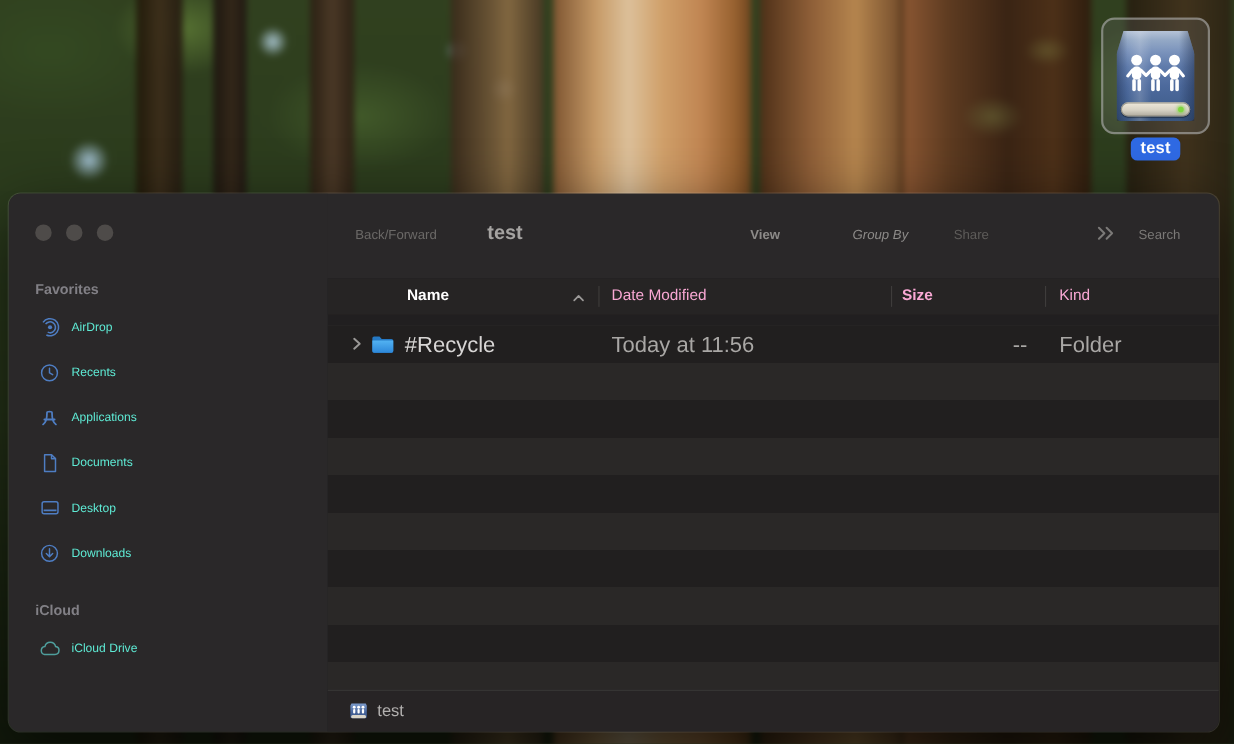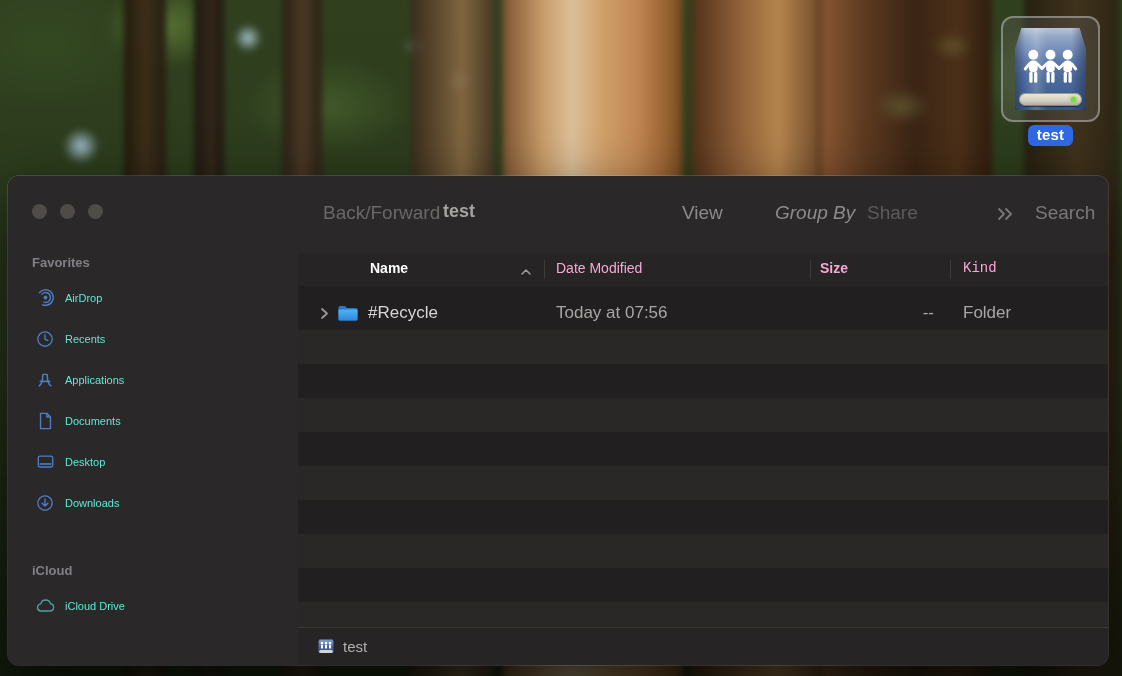--- a/index.html
+++ b/index.html
@@ -60,60 +60,60 @@
   .volume-label { display:inline-block; padding:1px 9px 3px; border-radius:6px; background:#2f6ae4;
     color:#fff; font-size:15px; font-weight:bold; letter-spacing:.2px; }
 
   
   .window { position:absolute; left:8px; top:176px; width:1100px; height:489px;
     border-radius:11px; background:#2a2829; overflow:hidden;
     box-shadow:0 0 0 1px rgba(255,255,255,.13), 0 22px 60px rgba(0,0,0,.65); }
 
   
   .toolbar { position:absolute; left:0; top:0; width:100%; height:77px; }
-  .tb-item { position:absolute; top:27px; font-size:19px; line-height:20px; white-space:nowrap; }
+  .tb-item { position:absolute; top:27px; font-size:12px; line-height:20px; white-space:nowrap; }
   .tb-backforward { left:315px; color:#6b6967; }
   .tb-title { left:435px; top:25px; font-size:18px; font-weight:700; color:#a5a3a1; }
-  .tb-view { left:674px; color:#8d8b89; }
+  .tb-view { left:674px; color:#8d8b89;font-weight:bold; }
   .tb-groupby { left:767px; color:#8d8b89;font-style:italic; }
   .tb-share { left:859px; color:#5e5c5a; }
   .tb-chevrons { left:988px; top:29px; color:#7b7977; }
   .tb-search { left:1027px; color:#7b7977; }
 
   
   .sidebar { position:absolute; left:0; top:0; width:290px; height:100%; background:#2a2829;
     display:flex; flex-direction:column; }
   .lights { margin:28px 0 0 24px; display:flex; gap:13px; }
   .light { width:15px; height:15px; border-radius:50%; background:#4e4b49; }
   .sb-header { margin:36px 0 0 24px; height:18px; font-size:13px; font-weight:700; color:#828086; }
-  .sb-header.icloud { margin-top:40px; }
+  .sb-header.icloud { margin-top:24px; }
   .sb-list { margin-top:4px; }
   .sb-item { height:41px; display:flex; align-items:center; padding-left:26px; }
   .sb-icon { width:22px; height:22px; display:flex; align-items:center; justify-content:center;
     color:#4e7dc2; flex:none; }
   .sb-icon.teal { color:#4f9f9d; }
   .sb-label { margin-left:9px; font-size:11px; color:#5eead4; }
 
   
   .content { position:absolute; left:290px; top:77px; right:0; bottom:0; background:#211f20; }
   .list-header { position:absolute; left:0; top:0; right:0; height:33px; background:#262424; }
   .col-label { position:absolute; top:7px; font-size:14px; color:#f9a8d4; white-space:nowrap; }
   .col-name   { left:72px;  color:#ffffff; font-weight:600; }
   .col-date   { left:258px; }
   .col-size   { left:522px;font-weight:bold; }
-  .col-kind   { left:665px;font-family:Liberation Mono, monospace; }
+  .col-kind   { left:665px; }
   .sort-caret { position:absolute; left:222px; top:9px; color:#9b9998; }
   .col-sep { position:absolute; top:7px; width:1px; height:19px; background:#3e3c3b; }
   .sep1 { left:246px; } .sep2 { left:512px; } .sep3 { left:652px; }
 
   .stripes { position:absolute; left:0; right:0; top:43px; bottom:38px;
     background:repeating-linear-gradient(180deg,#211f1f 0px,#211f1f 34px,#2a2827 34px,#2a2827 68px); }
 
   .row { position:absolute; left:0; right:0; top:43px; height:34px; }
-  .row-cell { position:absolute; top:7px; font-size:17px; color:#a9a7a5; white-space:nowrap; }
+  .row-cell { position:absolute; top:7px; font-size:20px; color:#a9a7a5; white-space:nowrap; }
   .disclosure { position:absolute; left:22px; top:10px; color:#9a9896; }
   .row-foldericon { position:absolute; left:39px; top:8px; }
   .cell-name { left:70px; color:#d8d6d5; }
   .cell-date { left:258px; }
   .cell-size { left:512px; width:132px; text-align:right; padding-right:8px; }
   .cell-kind { left:665px; }
 
   
   .statusbar { position:absolute; left:0; right:0; bottom:0; height:38px; background:#272425;
     border-top:1px solid #3a3837; display:flex; align-items:center; padding-left:19px; }
@@ -306,21 +306,21 @@
               <linearGradient id="fg" x1="0" y1="0" x2="0" y2="1">
                 <stop offset="0" stop-color="#52b2f2"></stop>
                   <stop offset="1" stop-color="#2d88da"></stop>
               </linearGradient>
             </defs>
             <path d="M1.5 3.5 a1.6 1.6 0 0 1 1.6-1.6 H8 l2 2.2 h8.9 a1.6 1.6 0 0 1 1.6 1.6 V15 a1.6 1.6 0 0 1-1.6 1.6 H3.1 A1.6 1.6 0 0 1 1.5 15 Z" fill="#2579c4"></path>
             <path d="M1.5 5.6 H20.5 V15 a1.6 1.6 0 0 1-1.6 1.6 H3.1 A1.6 1.6 0 0 1 1.5 15 Z" fill="url(#fg)"></path>
           </svg>
         </span>
         <span class="row-cell cell-name">#Recycle</span>
-        <span class="row-cell cell-date">Today at 07:56</span>
+        <span class="row-cell cell-date">Today at 11:56</span>
         <span class="row-cell cell-size">--</span>
         <span class="row-cell cell-kind">Folder</span>
       </div>
 
       <div class="statusbar">
         <svg width="18" height="17" viewBox="0 0 18 17">
           <defs>
             <linearGradient id="mg" x1="0" y1="0" x2="0" y2="1">
               <stop offset="0" stop-color="#7c9ccc"></stop>
                 <stop offset=".6" stop-color="#47649a"></stop>

